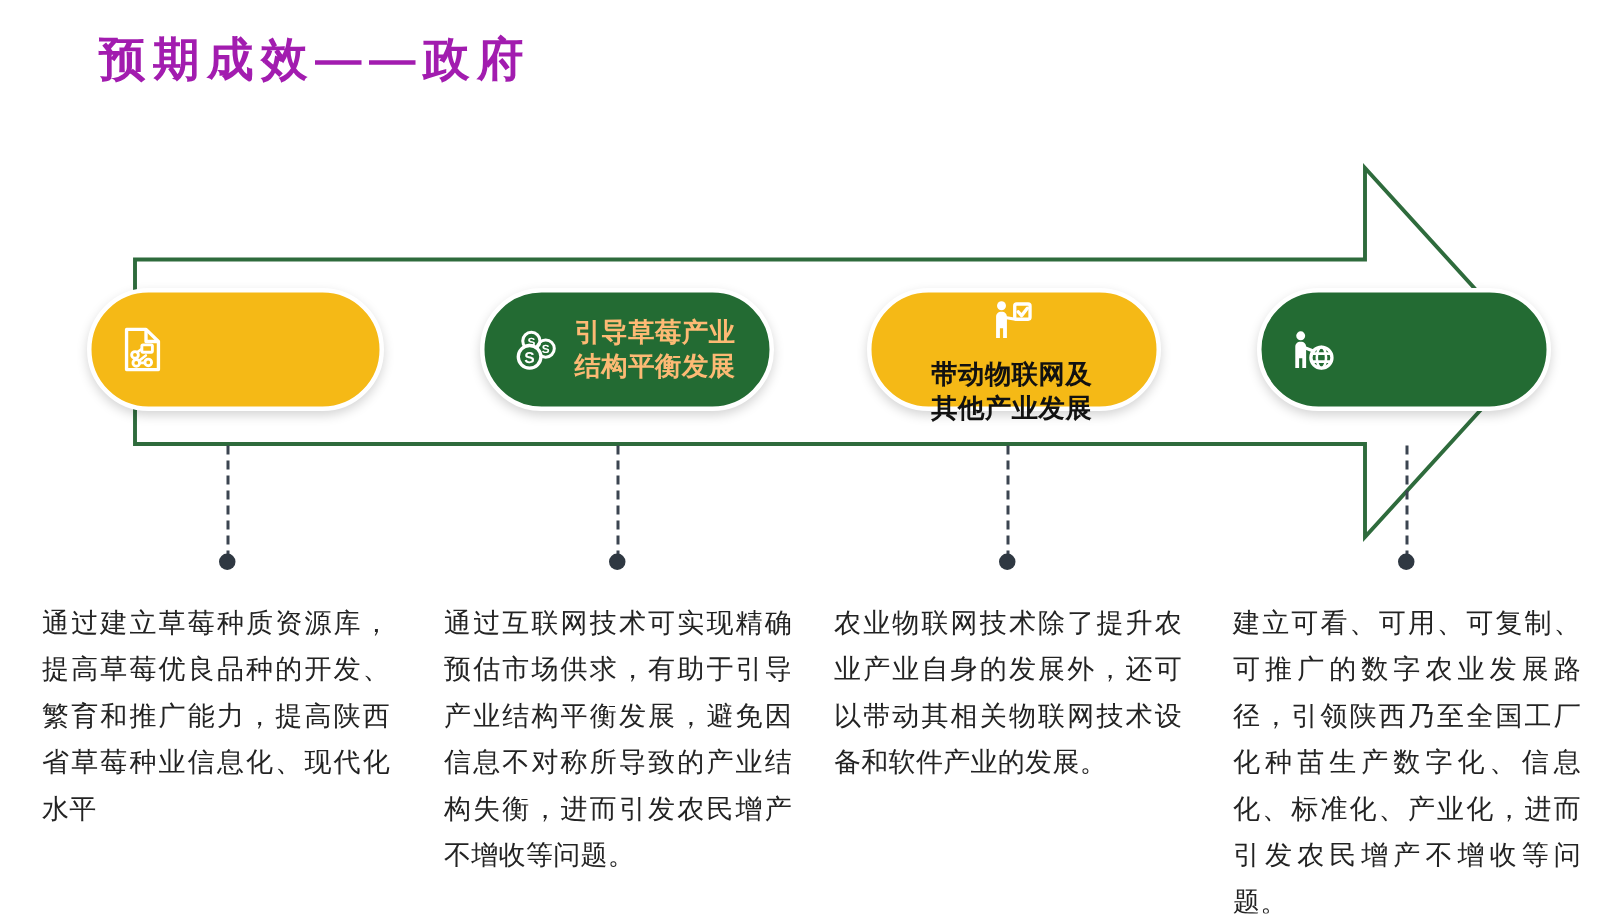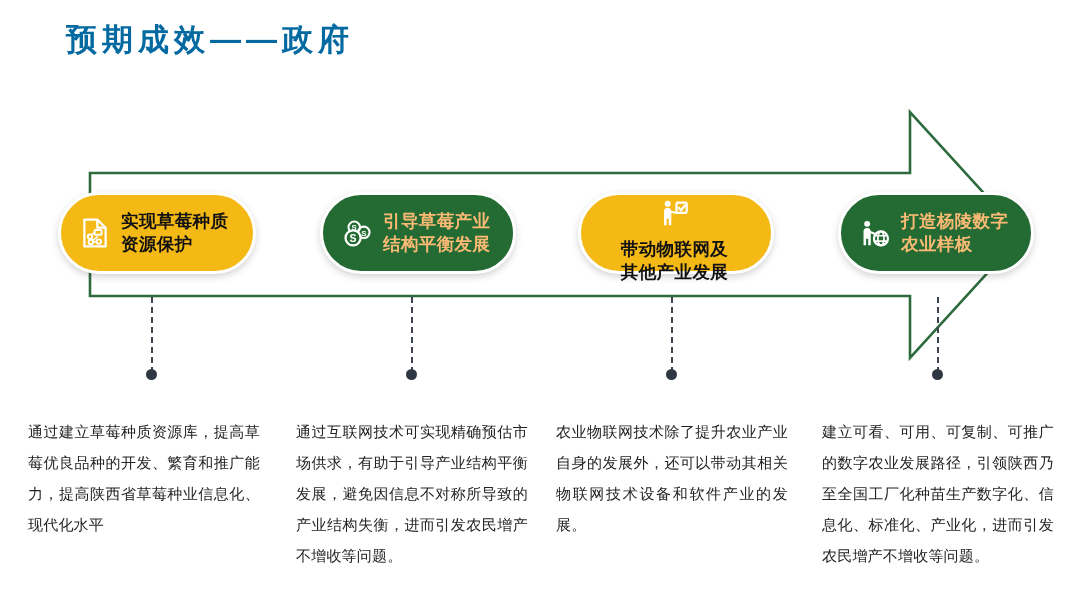--- a/index.html
+++ b/index.html
@@ -10,21 +10,21 @@
     overflow:hidden;
   }
   #stage { position:relative; width:1080px; height:609px; background:#fff; }
 
   
   .page-title {
     position:absolute;
     left:66px; top:21px;
     font-size:31px;
     font-weight:bold;
-    color:#0369a1;
+    color:#a21caf;
     letter-spacing:5px;
     white-space:nowrap;
     line-height:1.25;
   }
 
   
   .arrow-svg { position:absolute; left:0; top:0; width:1080px; height:609px; }
 
   
   .pill {
@@ -66,27 +66,26 @@
   #dot1  { left:406px; top:369px; }
   #conn2 { left:671px; top:297px; height:76px; }
   #dot2  { left:666px; top:369px; }
   #conn3 { left:937px; top:297px; height:76px; }
   #dot3  { left:932px; top:369px; }
 
   
   .desc {
     position:absolute;
     top:400px;
-    font-size:15px;
+    font-size:18px;
     line-height:31px;
     color:#232323;
     letter-spacing:0.2px;
     text-align:justify;
     text-justify:inter-ideograph;
-    margin-top:16px;
   }
   #desc0 { left:28px;  width:232px; }
   #desc1 { left:296px; width:232px; }
   #desc2 { left:556px; width:232px; }
   #desc3 { left:822px; width:232px; }
 </style>
 </head>
 <body>
 
 <div id="stage">
@@ -109,22 +108,20 @@
   <div class="pill amber" id="pill0">
     <svg class="picon" viewBox="0 0 32 32">
       <path d="M6 3.4h12.2L26 11v17.6H6z" fill="none" stroke="#fff" stroke-width="2.1" stroke-linejoin="round"></path>
       <path d="M18.2 3.4V11H26" fill="none" stroke="#fff" stroke-width="2.1" stroke-linejoin="round"></path>
       <rect x="15.6" y="13.1" width="6.6" height="4.6" rx="0.7" fill="none" stroke="#fff" stroke-width="1.8"></rect>
       <circle cx="11.3" cy="19.4" r="2.1" fill="none" stroke="#fff" stroke-width="1.8"></circle>
       <circle cx="12.1" cy="24.4" r="2.1" fill="none" stroke="#fff" stroke-width="1.8"></circle>
       <circle cx="19.6" cy="24.1" r="2.1" fill="none" stroke="#fff" stroke-width="1.8"></circle>
       <path d="M12.6 17.8l2.9-2.1M13.9 23.1l4.2-3.4M14.2 24.4h3.3" fill="none" stroke="#fff" stroke-width="1.6" stroke-linecap="round"></path>
     </svg>
-    <div class="ptext">实现草莓种质
-资源保护</div>
   </div>
 
   <div class="pill green" id="pill1">
     <svg class="picon" viewBox="0 0 32 32">
       <circle cx="13.4" cy="10.6" r="5.4" fill="none" stroke="#fff" stroke-width="1.9"></circle>
       <text x="13.4" y="13.6" font-size="7.4" font-family="Liberation Sans, sans-serif" font-weight="bold" fill="#fff" text-anchor="middle">S</text>
       <circle cx="22.4" cy="15.4" r="5.4" fill="none" stroke="#fff" stroke-width="1.9"></circle>
       <text x="22.4" y="18.4" font-size="7.4" font-family="Liberation Sans, sans-serif" font-weight="bold" fill="#fff" text-anchor="middle">S</text>
       <circle cx="12.3" cy="20.6" r="7.1" fill="#236b33" stroke="#fff" stroke-width="2.1"></circle>
       <text x="12.3" y="24.6" font-size="9.8" font-family="Liberation Sans, sans-serif" font-weight="bold" fill="#fff" text-anchor="middle">S</text>
@@ -147,22 +144,20 @@
 
   <div class="pill green" id="pill3">
     <svg class="picon" viewBox="0 0 32 32">
       <circle cx="8.6" cy="7.4" r="2.8" fill="#fff"></circle>
       <path d="M8.6 11.2c-2.2 0-3.4 1.3-3.4 3.3v13.1h2.4v-6.1h2v6.1h2.4V14.5c0-2-1.2-3.3-3.4-3.3z" fill="#fff"></path>
       <path d="M10.8 14.8l6.1 2.3" stroke="#fff" stroke-width="2" stroke-linecap="round" fill="none"></path>
       <circle cx="21.6" cy="21.1" r="6.6" fill="none" stroke="#fff" stroke-width="2.1"></circle>
       <ellipse cx="21.6" cy="21.1" rx="2.9" ry="6.6" fill="none" stroke="#fff" stroke-width="1.6"></ellipse>
       <path d="M15.2 18.6h12.8M15.2 23.6h12.8" stroke="#fff" stroke-width="1.6" fill="none"></path>
     </svg>
-    <div class="ptext">打造杨陵数字
-农业样板</div>
   </div>
 
   <div class="desc" id="desc0">通过建立草莓种质资源库，提高草莓优良品种的开发、繁育和推广能力，提高陕西省草莓种业信息化、现代化水平</div>
   <div class="desc" id="desc1">通过互联网技术可实现精确预估市场供求，有助于引导产业结构平衡发展，避免因信息不对称所导致的产业结构失衡，进而引发农民增产不增收等问题。</div>
   <div class="desc" id="desc2">农业物联网技术除了提升农业产业自身的发展外，还可以带动其相关物联网技术设备和软件产业的发展。</div>
   <div class="desc" id="desc3">建立可看、可用、可复制、可推广的数字农业发展路径，引领陕西乃至全国工厂化种苗生产数字化、信息化、标准化、产业化，进而引发农民增产不增收等问题。</div>
 
 </div>
 
 </body></html>

